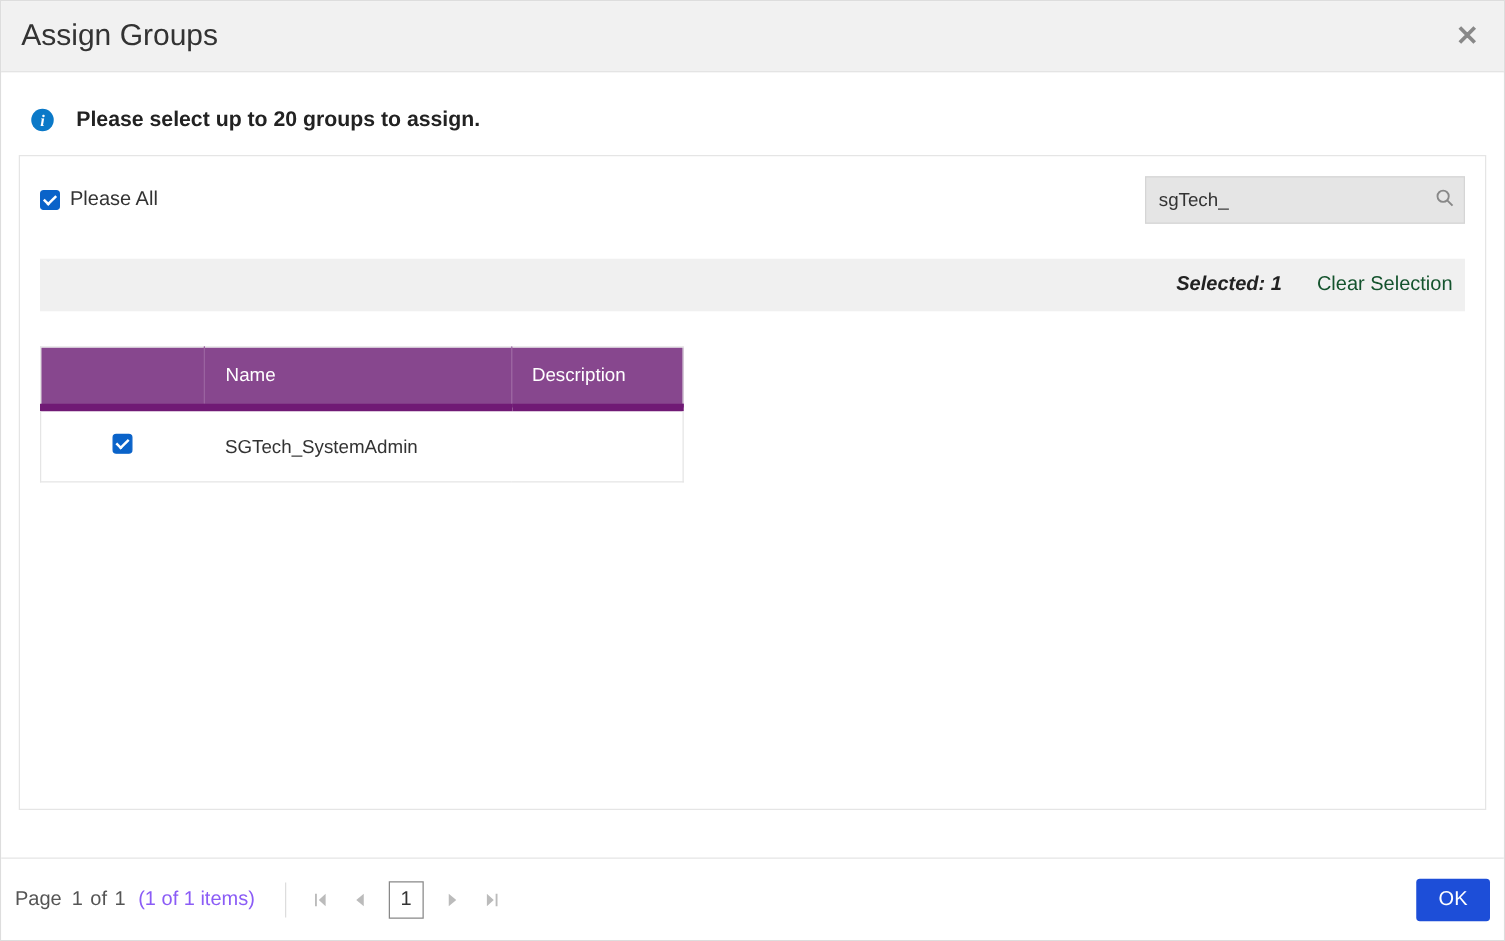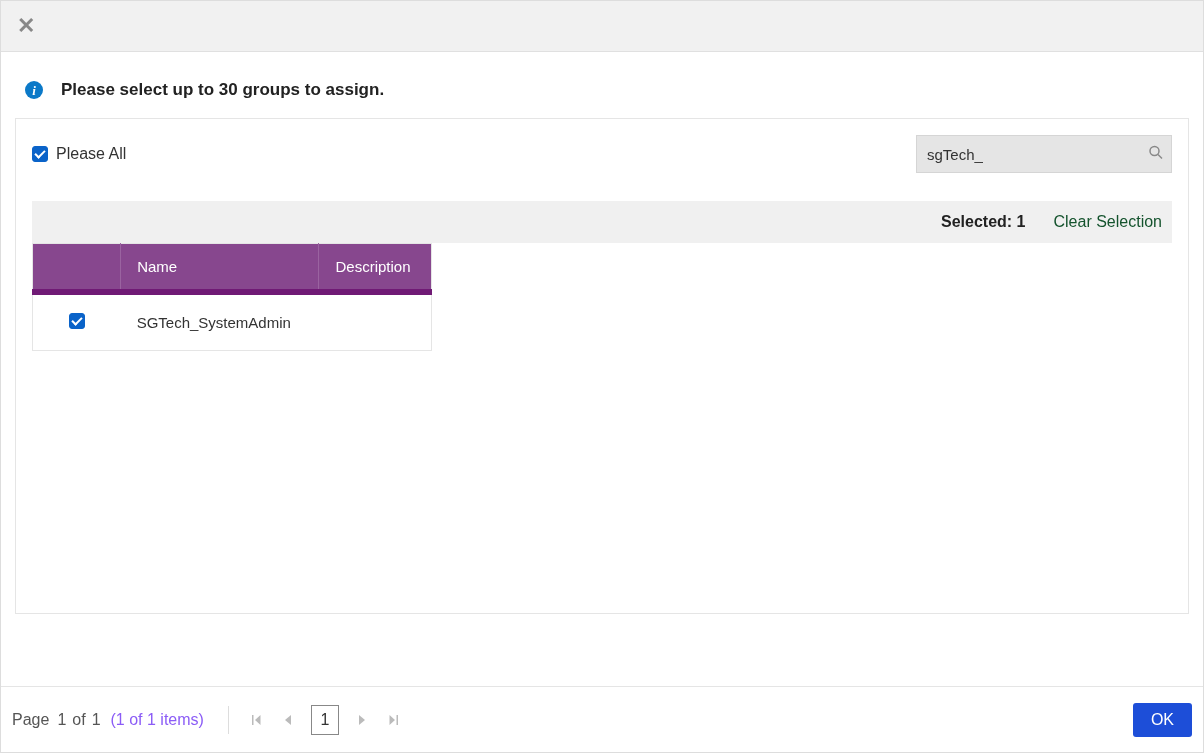--- a/index.html
+++ b/index.html
@@ -134,29 +134,29 @@
   .status-bar {
     background: #f0f0f0;
     height: 42px;
     display: flex;
     align-items: center;
     justify-content: flex-end;
     padding: 0 10px;
     gap: 28px;
     font-size: 16px;
   }
-  .selected-label { font-weight: 700; color: #222; }
+  .selected-label { font-weight: 700; color: #222; font-style: italic; }
   .clear-link {
     color: #14532d;
     cursor: pointer;
   }
   .table {
-    margin-top: 0;
+    margin-top: 28px;
     border-collapse: collapse;
-    width: 400px;
+    width: 515px;
     border: 1px solid #e5e5e5;
     padding-left: 12px;
   }
   .table th {
     background: #87478e;
     color: #fff;
     font-weight: 400;
     font-size: 15px;
     text-align: left;
     padding: 14px 16px;
@@ -237,28 +237,29 @@
     background: #f0f0f0;
     height: 17px;
   }
 </style>
 </head>
 <body>
 
 <div class="dialog">
 
   <div class="dialog-header">
+    <div class="dialog-title">Assign Groups</div>
     <div class="close-x">✕</div>
   </div>
 
   <div class="dialog-body">
 
     <div class="info-row">
       <div class="info-icon">i</div>
-      <div class="info-text">Please select up to 30 groups to assign.</div>
+      <div class="info-text">Please select up to 20 groups to assign.</div>
     </div>
 
     <div class="panel">
 
       <div class="panel-top">
         <label class="select-all">
           <input type="checkbox" class="styled" checked="" style="">
           <span>Please All</span>
         </label>
         <div class="search-wrap">

